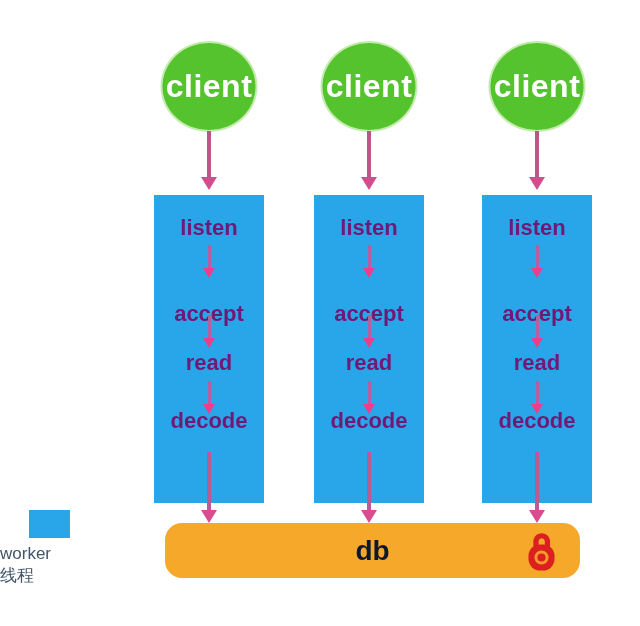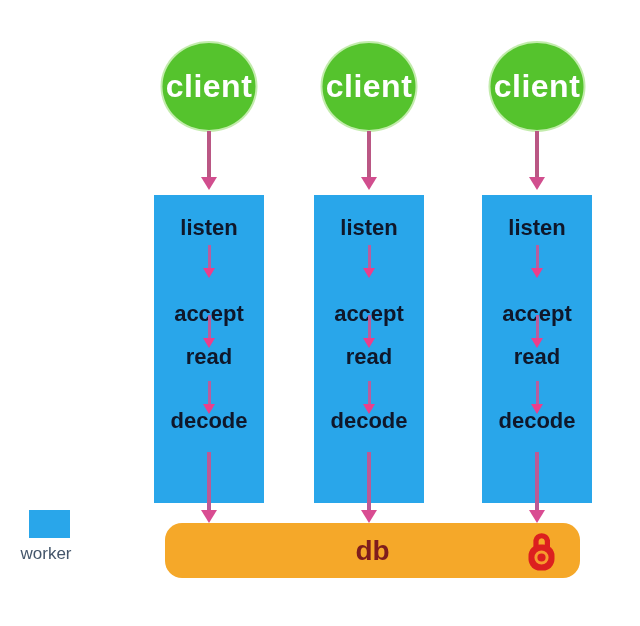--- a/index.html
+++ b/index.html
@@ -19,44 +19,44 @@
     display:flex;flex-direction:column;align-items:center;}
   .arrow .shaft{flex:1;}
   .arrow .head{width:0;height:0;}
 
   .client-arrow{top:131px;height:59px;}
   .client-arrow .shaft{width:4px;background:#BA5784;}
   .client-arrow .head{border-left:8px solid transparent;border-right:8px solid transparent;
     border-top:13px solid #D14E8E;}
 
   .col{position:absolute;top:195px;left:0;width:110px;height:308px;background:#29A6EA;}
-  .step{position:absolute;left:0;width:100%;text-align:center;color:#0f172a;
+  .step{position:absolute;left:0;width:100%;text-align:center;color:#701a75;
     font-weight:bold;font-size:22px;line-height:28px;}
-  .s1{top:19px}.s2{top:105px}.s3{top:148px}.s4{top:212px}
+  .s1{top:19px}.s2{top:105px}.s3{top:154px}.s4{top:212px}
 
   .step-arrow{height:33px;}
   .step-arrow .shaft{width:3px;background:#B95E9E;}
   .step-arrow .head{border-left:6px solid transparent;border-right:6px solid transparent;
     border-top:10px solid #ED3E8A;}
   .sa1{top:50px}.sa2{top:120px}.sa3{top:186px}
 
   .long-arrow{top:452px;height:71px;}
   .long-arrow .shaft{width:3.5px;background:#BC5A95;}
   .long-arrow .head{border-left:8px solid transparent;border-right:8px solid transparent;
     border-top:13px solid #D94C92;}
 
   .db{position:absolute;left:165px;top:523px;width:415px;height:55px;
     background:#F5A829;border-radius:17px;}
   .db-label{width:100%;text-align:center;line-height:55px;
-    font-size:28px;font-weight:bold;color:#7f1d1d;}
+    font-size:28px;font-weight:bold;color:#0f172a;}
   .lock{position:absolute;right:25px;top:5px;width:27px;height:43px;}
 
   .legend{position:absolute;left:0;top:510px;width:96px;height:90px;}
   .legend-swatch{position:absolute;left:29px;top:0;width:41px;height:28px;background:#29A6EA;}
-  .legend-labels{position:absolute;left:0;top:33px;width:92px;text-align:center;
+  .legend-labels{position:absolute;left:0;top:33px;width:92px;
     font-size:17px;line-height:22px;color:#44566B;}
 </style>
 </head>
 <body>
 
 <div class="canvas">
 
   <div class="lane a">
     <div class="client">
       <span>client</span>
@@ -159,16 +159,17 @@
       <path d="M8 20 V12.5 a5.8 5.8 0 0 1 11.4 0 V20" fill="none" stroke="#DC1F1F" stroke-width="5.2" stroke-linecap="round"></path>
       <rect x="0.5" y="16.5" width="26" height="26" rx="11.5" fill="#DC1F1F"></rect>
       <circle cx="13.5" cy="29.5" r="5.6" fill="none" stroke="#F79A2E" stroke-width="3"></circle>
     </svg>
   </div>
 
   <div class="legend">
     <div class="legend-swatch"></div>
     <div class="legend-labels">
       <div>worker</div>
+      <div>线程</div>
     </div>
   </div>
 
 </div>
 
 </body></html>

